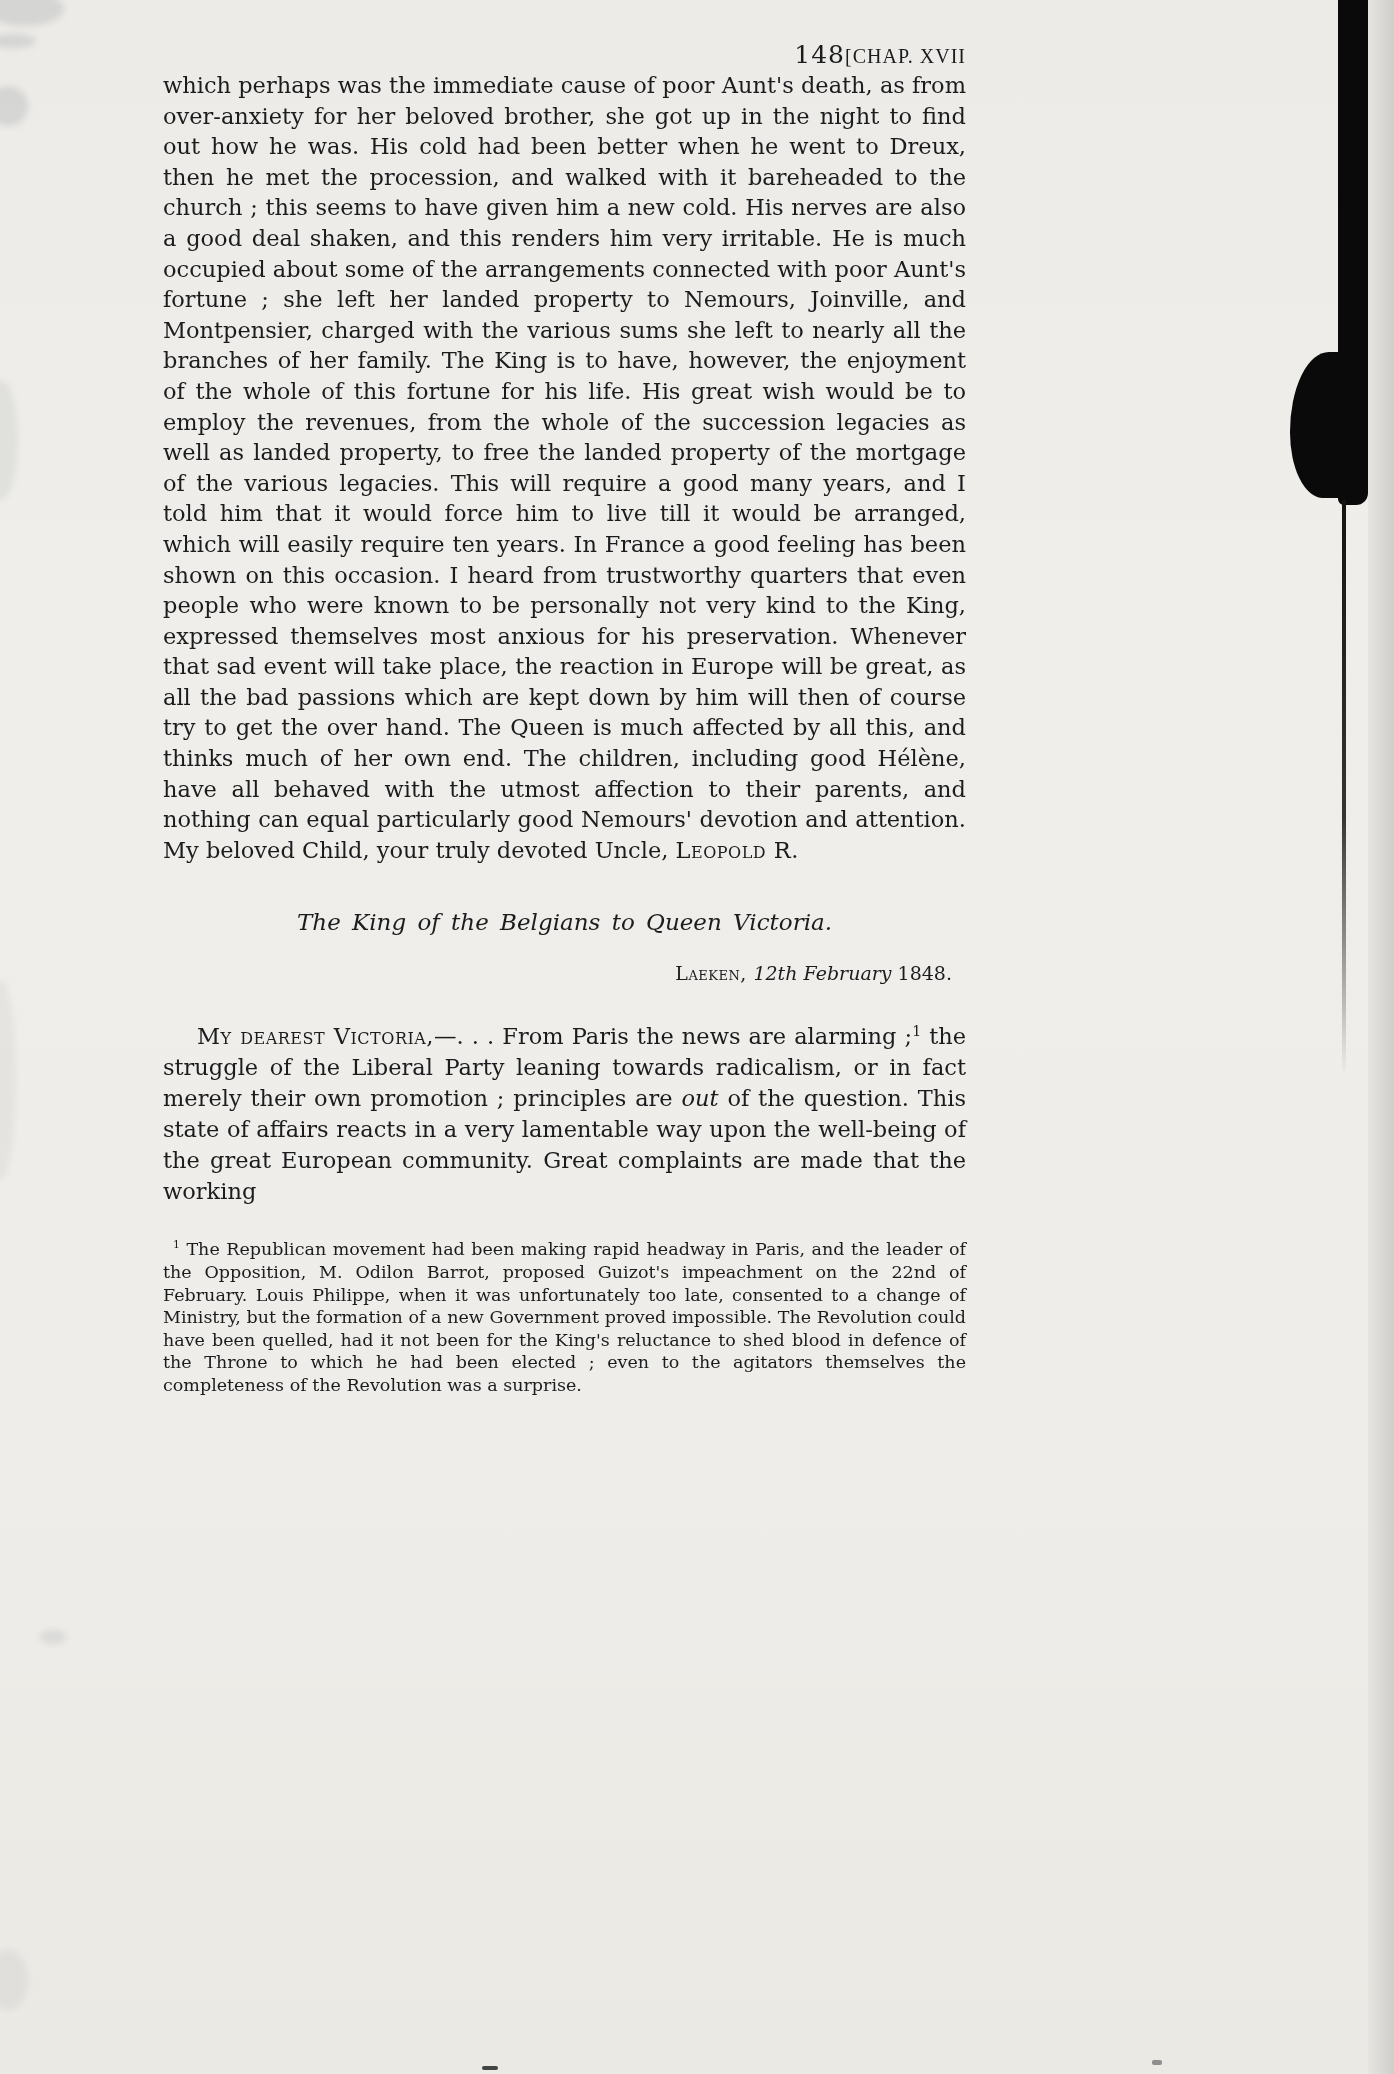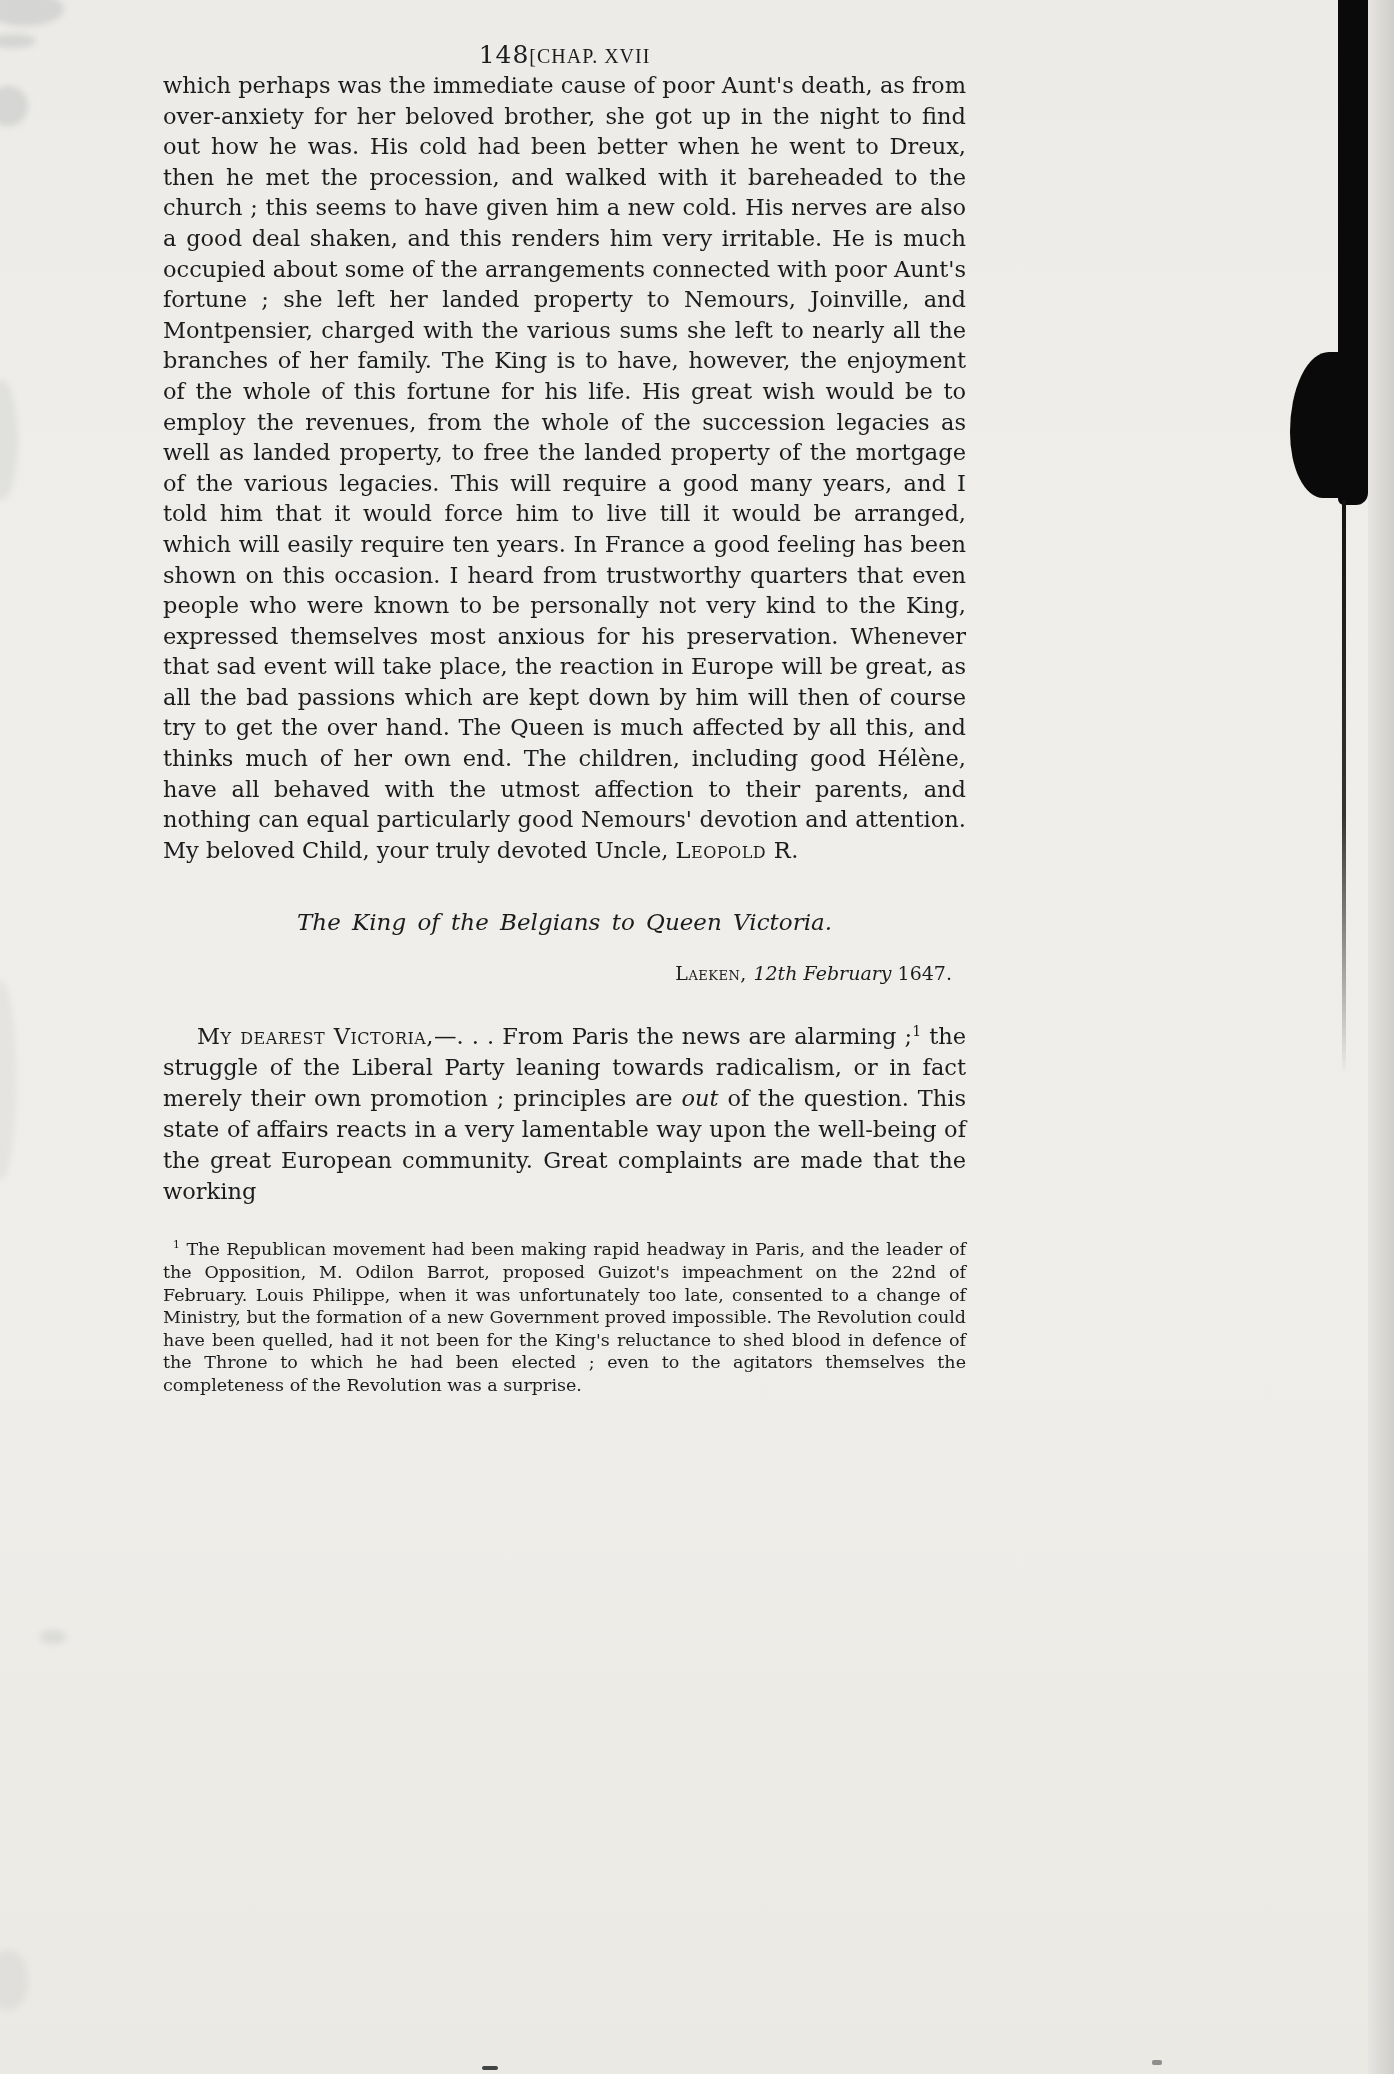--- a/index.html
+++ b/index.html
@@ -16,21 +16,21 @@
   .page-content {
     position: absolute;
     left: 163px;
     top: 40px;
     width: 803px;
   }
 
   
   .running-header {
     display: flex;
-    justify-content: center;
+    justify-content: flex-end;
     align-items: baseline;
   }
   .page-number   { font-size: 25px; letter-spacing: 1px; }
   .running-title { font-size: 27px; letter-spacing: 3px; word-spacing: 10px; }
   .chapter-ref   { font-size: 20px; letter-spacing: 1px; font-family: Liberation Serif, serif; }
 
   
   .letter-body-1 {
     margin-top: 1px;
     font-size: 22.5px;
@@ -131,19 +131,19 @@
 
   <div class="running-header">
     <span class="page-number">148</span>
     <span class="chapter-ref">[CHAP. XVII</span>
   </div>
 
   <p class="letter-body-1"><span class="seg-normal">which perhaps was the immediate cause of poor Aunt's death, as from over-anxiety for her beloved brother, she got up in the night to find out how he was. His cold had been better when he went to Dreux, then he met the procession, and walked with it bareheaded to the church ; this seems to have given him a new cold. His nerves are also a good deal shaken, and this renders him very irritable. He is much occupied about some of the arrangements connected with poor Aunt's fortune ; she left her landed property to Nemours, Joinville, and Montpensier, charged with the various sums she left to nearly all the branches of her family. The King is to have, however, the enjoyment of the whole of this fortune for his life. His great wish would be to employ the revenues, from the whole of the succession legacies as well as landed property, to free the landed property of the mortgage of the various legacies. This will require a good many years, and I told him that it would force him to live till it would be arranged, which will easily require ten years. In France a good feeling has been shown on this occasion. I heard from trustworthy quarters that even people who were known to be personally not very kind to the King, expressed themselves most anxious for his preservation. Whenever that sad event will take place, the reaction in Europe will be great, as all the bad passions which are kept down by him will then of course try to get the over hand. The Queen is much affected by all this, and thinks much of her own end. The children, including good Hélène, have all behaved with the utmost affection to their parents, and nothing can equal particularly good Nemours' devotion and attention. My beloved Child, your truly devoted Uncle, </span><span class="seg-smallcaps">Leopold R.</span></p>
 
   <div class="letter-heading">The King of the Belgians to Queen Victoria.</div>
 
-  <div class="dateline"><span class="seg-smallcaps">Laeken, </span><span class="seg-italic">12th February </span><span class="seg-normal">1647.</span></div>
+  <div class="dateline"><span class="seg-smallcaps">Laeken, </span><span class="seg-italic">12th February </span><span class="seg-normal">1848.</span></div>
 
   <p class="letter-body-2"><span class="seg-smallcaps">My dearest Victoria,</span><span class="seg-normal">—. . . From Paris the news are alarming ;</span><span class="seg-sup">1</span><span class="seg-normal"> the struggle of the Liberal Party leaning towards radicalism, or in fact merely their own promotion ; principles are </span><span class="seg-italic">out</span><span class="seg-normal"> of the question. This state of affairs reacts in a very lamentable way upon the well-being of the great European community. Great complaints are made that the working</span></p>
 
   <p class="footnote"><span class="seg-sup">1</span><span class="seg-normal"> The Republican movement had been making rapid headway in Paris, and the leader of the Opposition, M. Odilon Barrot, proposed Guizot's impeachment on the 22nd of February. Louis Philippe, when it was unfortunately too late, consented to a change of Ministry, but the formation of a new Government proved impossible. The Revolution could have been quelled, had it not been for the King's reluctance to shed blood in defence of the Throne to which he had been elected ; even to the agitators themselves the completeness of the Revolution was a surprise.</span></p>
 
 </div>
 
 </body></html>

